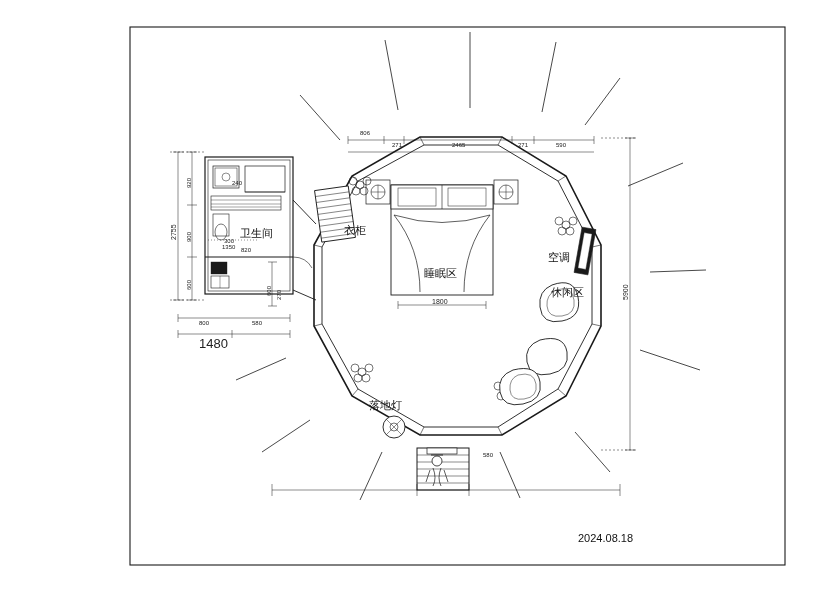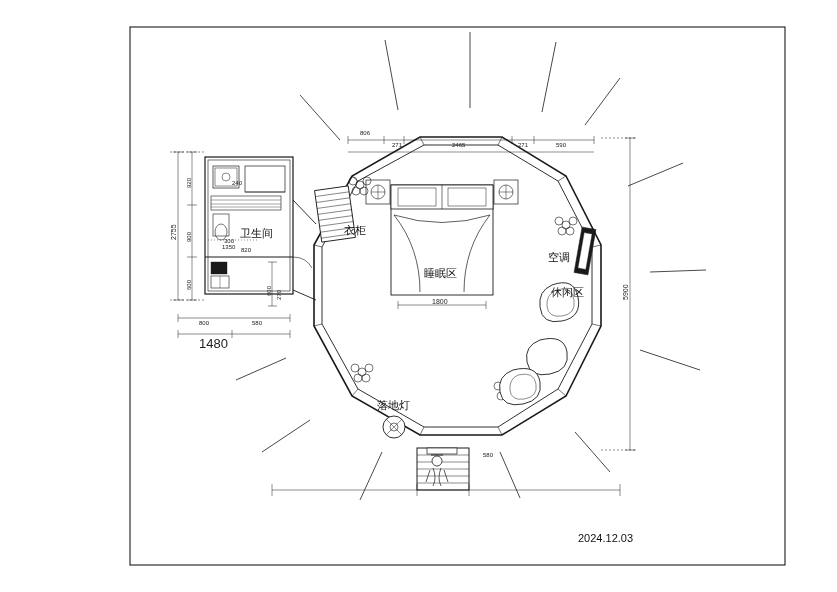--- a/index.html
+++ b/index.html
@@ -253,21 +253,21 @@
     <line x1="268" y1="262" x2="277" y2="262"></line>
     <line x1="268" y1="306" x2="277" y2="306"></line>
   </g>
 </svg>
 
 <div class="lbl cn" style="left:240px;top:226px;">卫生间</div>
 <div class="lbl cn" style="left:344px;top:223px;">衣柜</div>
 <div class="lbl cn" style="left:424px;top:266px;">睡眠区</div>
 <div class="lbl cn" style="left:548px;top:250px;">空调</div>
 <div class="lbl cn" style="left:511px;top:285px;margin-left:40px;">休闲区</div>
-<div class="lbl cn" style="left:369px;top:398px;margin-left:8px;">落地灯</div>
+<div class="lbl cn" style="left:369px;top:398px;">落地灯</div>
 
 <div class="lbl dim rot90" style="left:622px;top:300px;">5900</div>
 <div class="lbl dim rot90" style="left:170px;top:240px;">2755</div>
 <div class="lbl dim" style="left:199px;top:336px;font-size:13px;">1480</div>
 <div class="lbl dim" style="left:432px;top:298px;">1800</div>
 
 <div class="lbl dim-sm" style="left:360px;top:130px;">806</div>
 <div class="lbl dim-sm" style="left:392px;top:142px;">271</div>
 <div class="lbl dim-sm" style="left:452px;top:142px;">2465</div>
 <div class="lbl dim-sm" style="left:518px;top:142px;">271</div>
@@ -282,15 +282,15 @@
 <div class="lbl dim-sm rot90" style="left:266px;top:296px;">600</div>
 
 <div class="lbl dim-sm" style="left:199px;top:320px;">800</div>
 <div class="lbl dim-sm" style="left:252px;top:320px;">580</div>
 <div class="lbl dim-sm" style="left:483px;top:452px;">580</div>
 
 <div class="lbl dim-sm" style="left:232px;top:180px;">240</div>
 <div class="lbl dim-sm" style="left:222px;top:244px;">1350</div>
 <div class="lbl dim-sm rot90" style="left:276px;top:300px;">270</div>
 
-<div class="lbl date" style="left:578px;top:532px;">2024.12.03</div>
+<div class="lbl date" style="left:578px;top:532px;">2024.08.18</div>
 
 </div>
 
 </body></html>

